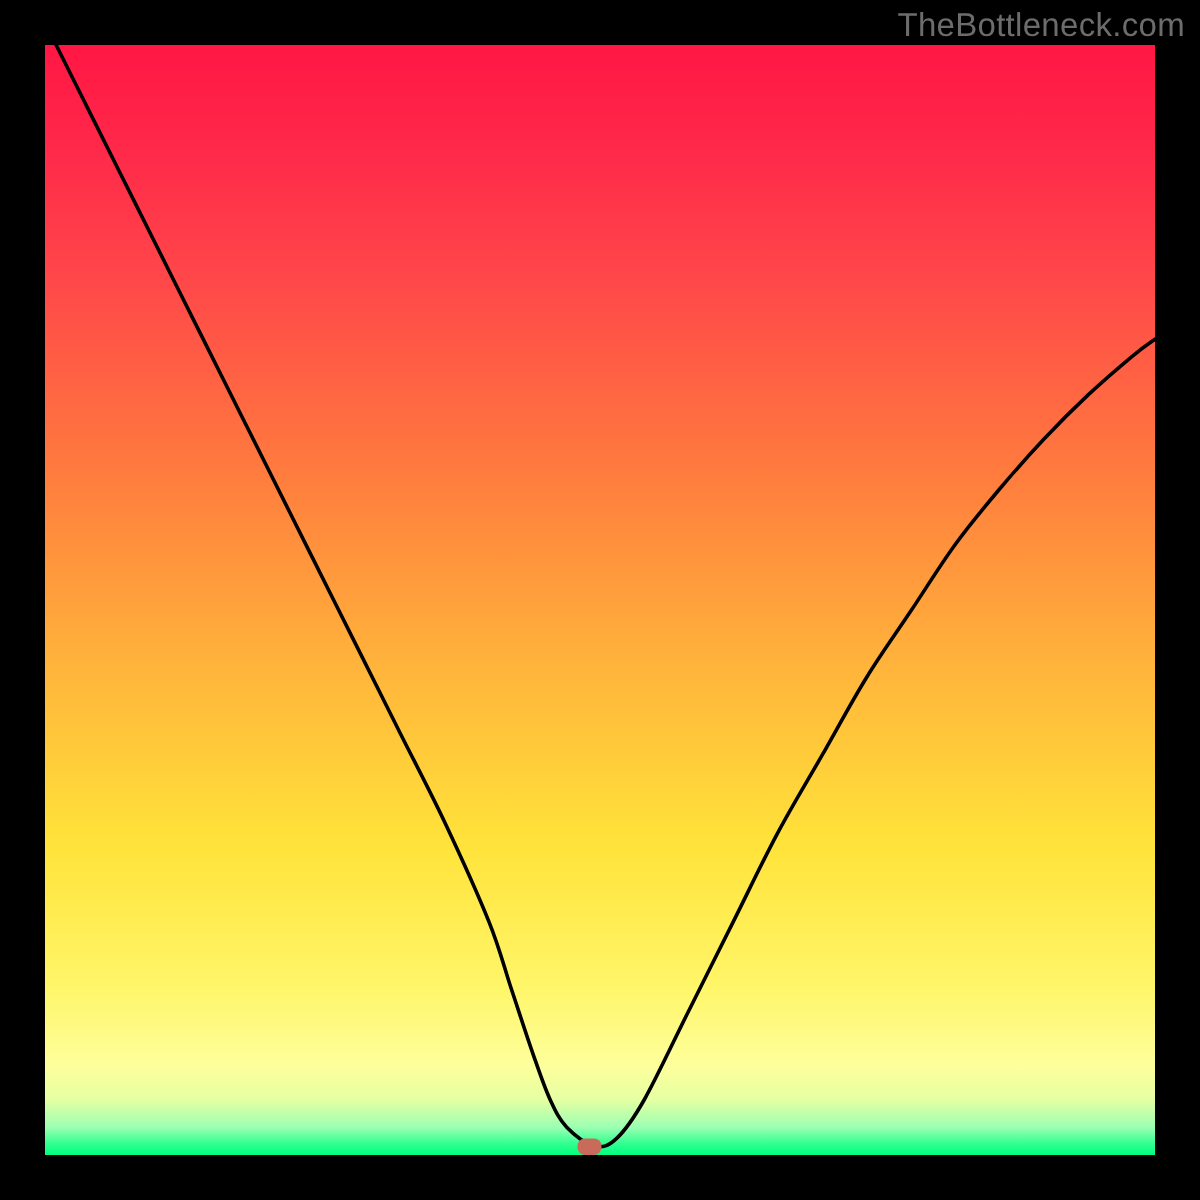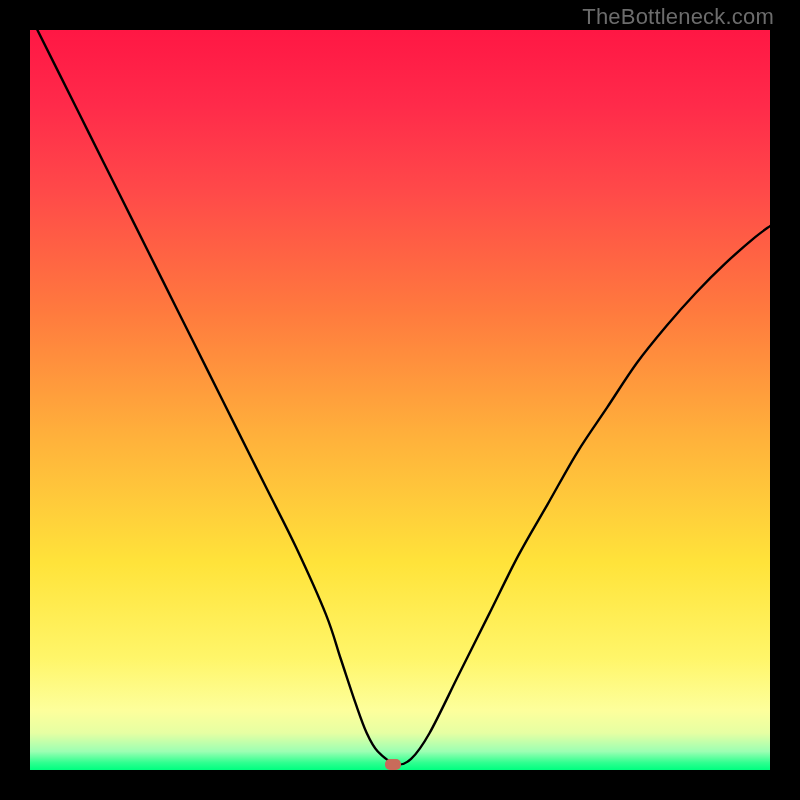--- a/index.html
+++ b/index.html
@@ -13,21 +13,21 @@
   }
   .frame {
     position: relative;
     width: 800px;
     height: 800px;
     background: #000;
   }
   .watermark {
     position: absolute;
     top: 4px;
-    right: 26px;
+    right: 10px;
     color: #6c6c6c;
     font-size: 22px;
     font-weight: 500;
     letter-spacing: 0.2px;
     z-index: 10;
   }
   .plot {
     position: absolute;
     left: 30px;
     top: 30px;

